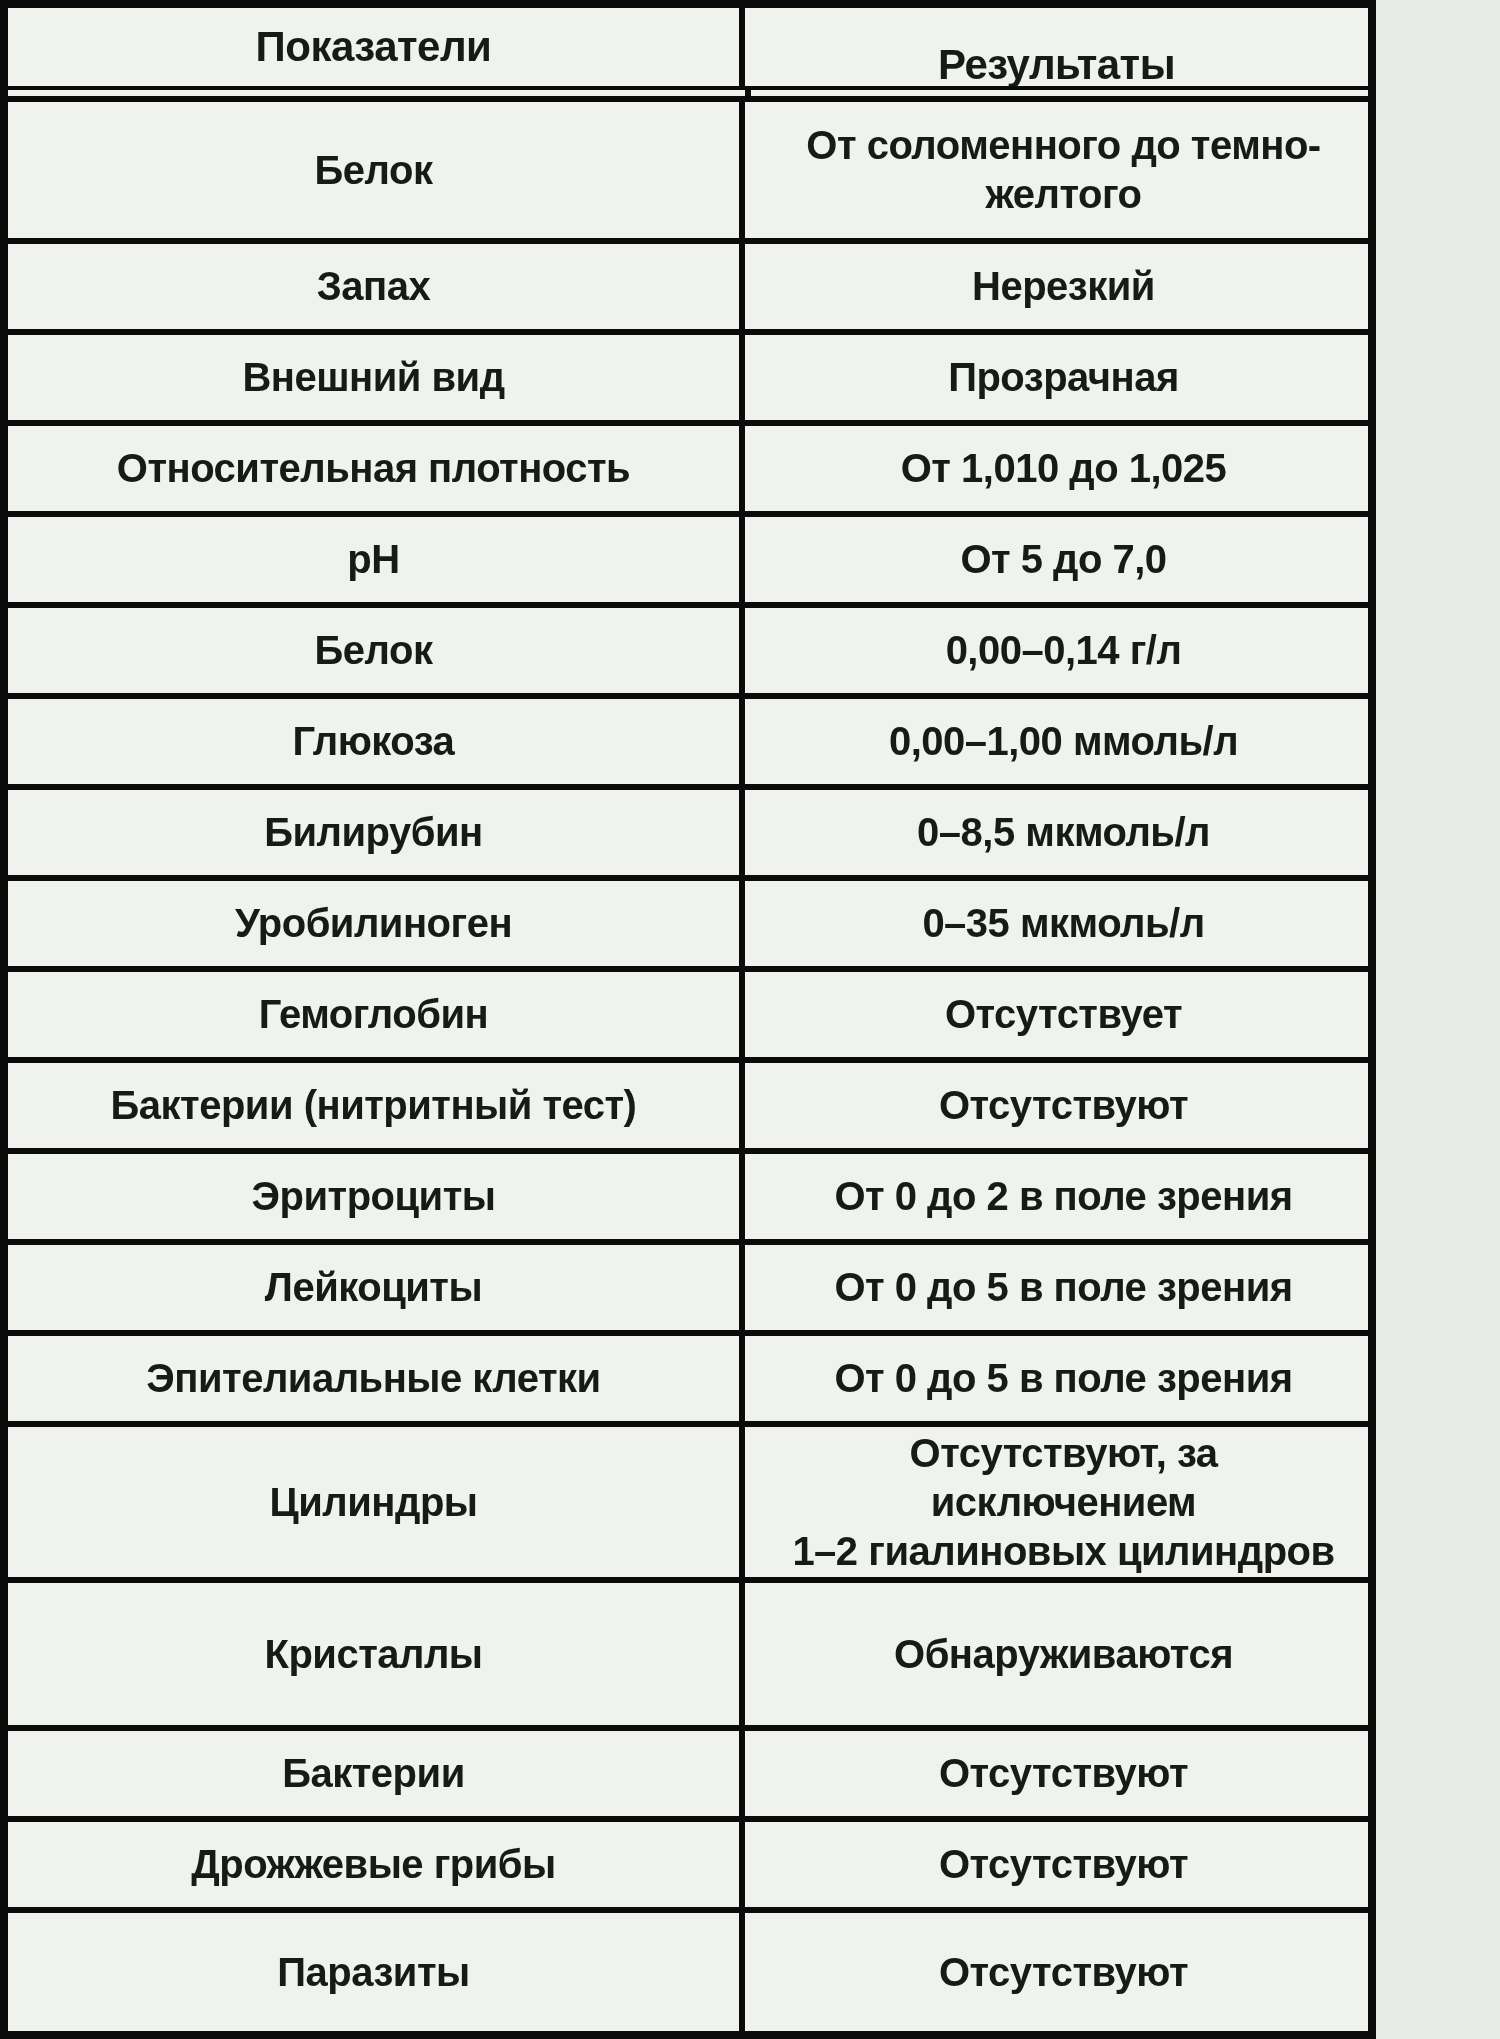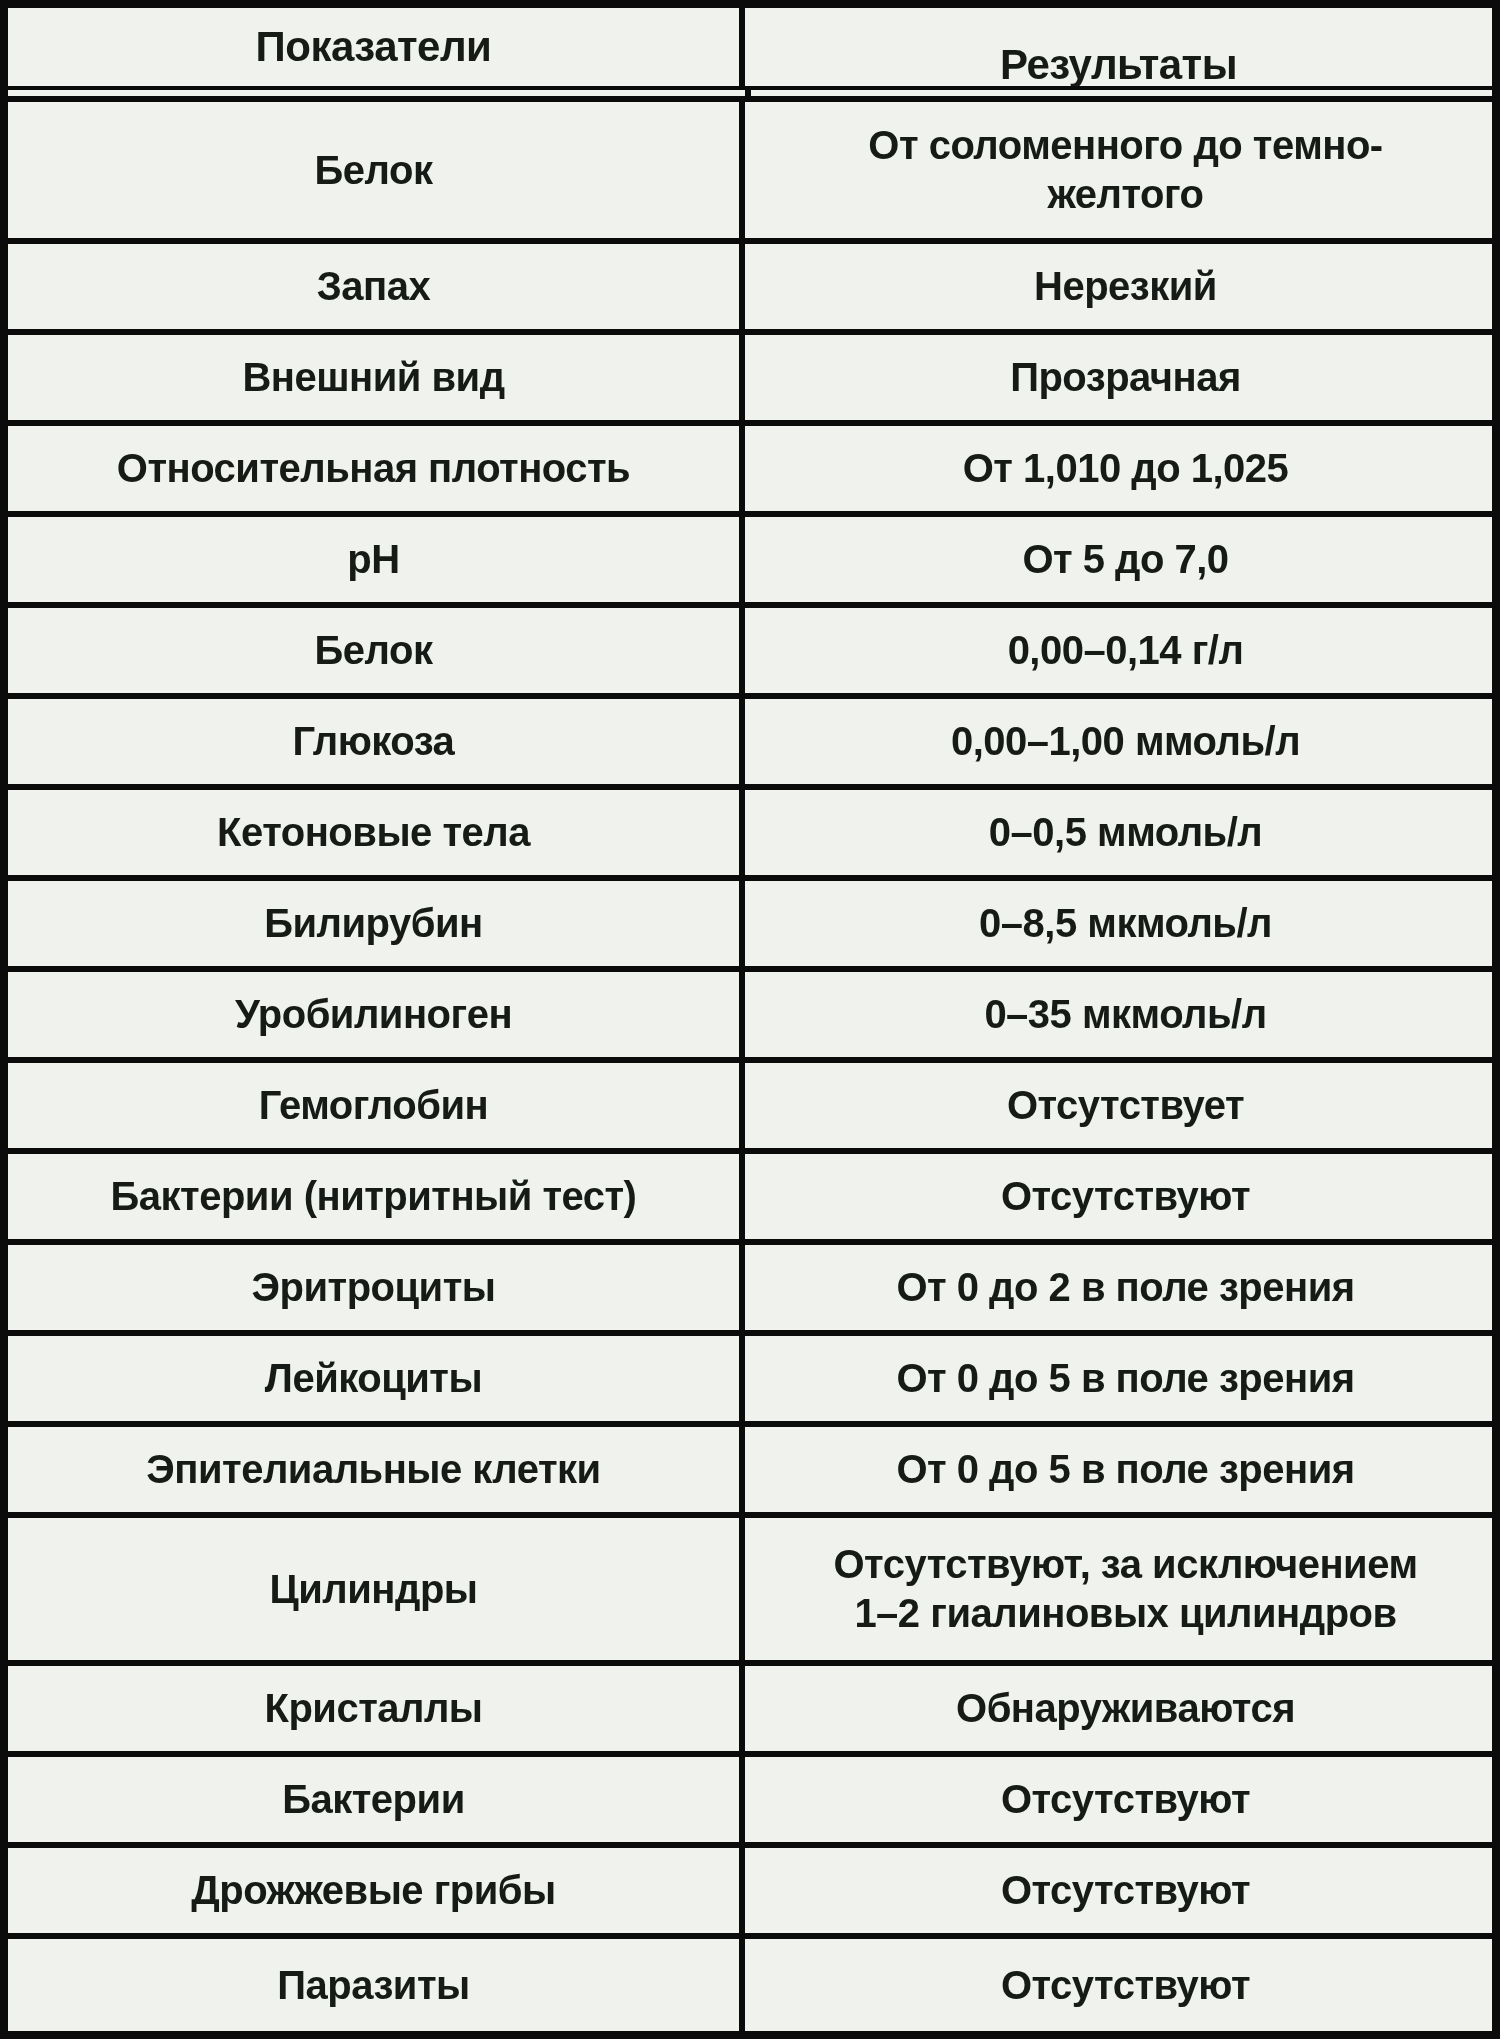--- a/index.html
+++ b/index.html
@@ -1,20 +1,20 @@
 <!DOCTYPE html>
 <html lang="ru"><head>
 <meta charset="utf-8">
 <style>
   * { box-sizing: border-box; margin: 0; padding: 0; }
   html, body { width: 1500px; height: 2039px; background: #e7eae5; }
   body { font-family: "Liberation Sans", "DejaVu Sans", sans-serif; }
 
   .doc-table {
-    width: 1500px;
+    width: 1376px;
     height: 2039px;
     background: #eff2ed;
     border: 8px solid #0b0b0b;
     display: flex;
     flex-direction: column;
     color: #171b17;
   }
 
   
   .thead {
@@ -122,24 +122,20 @@
   <div class="row">
     <div class="cell param">Белок</div>
     <div class="cell result">0,00–0,14 г/л</div>
   </div>
 
   <div class="row">
     <div class="cell param">Глюкоза</div>
     <div class="cell result">0,00–1,00 ммоль/л</div>
   </div>
 
-  <div class="row">
-    <div class="cell param">Кетоновые тела</div>
-    <div class="cell result">0–0,5 ммоль/л</div>
-  </div>
 
   <div class="row">
     <div class="cell param">Билирубин</div>
     <div class="cell result">0–8,5 мкмоль/л</div>
   </div>
 
   <div class="row">
     <div class="cell param">Уробилиноген</div>
     <div class="cell result">0–35 мкмоль/л</div>
   </div>

